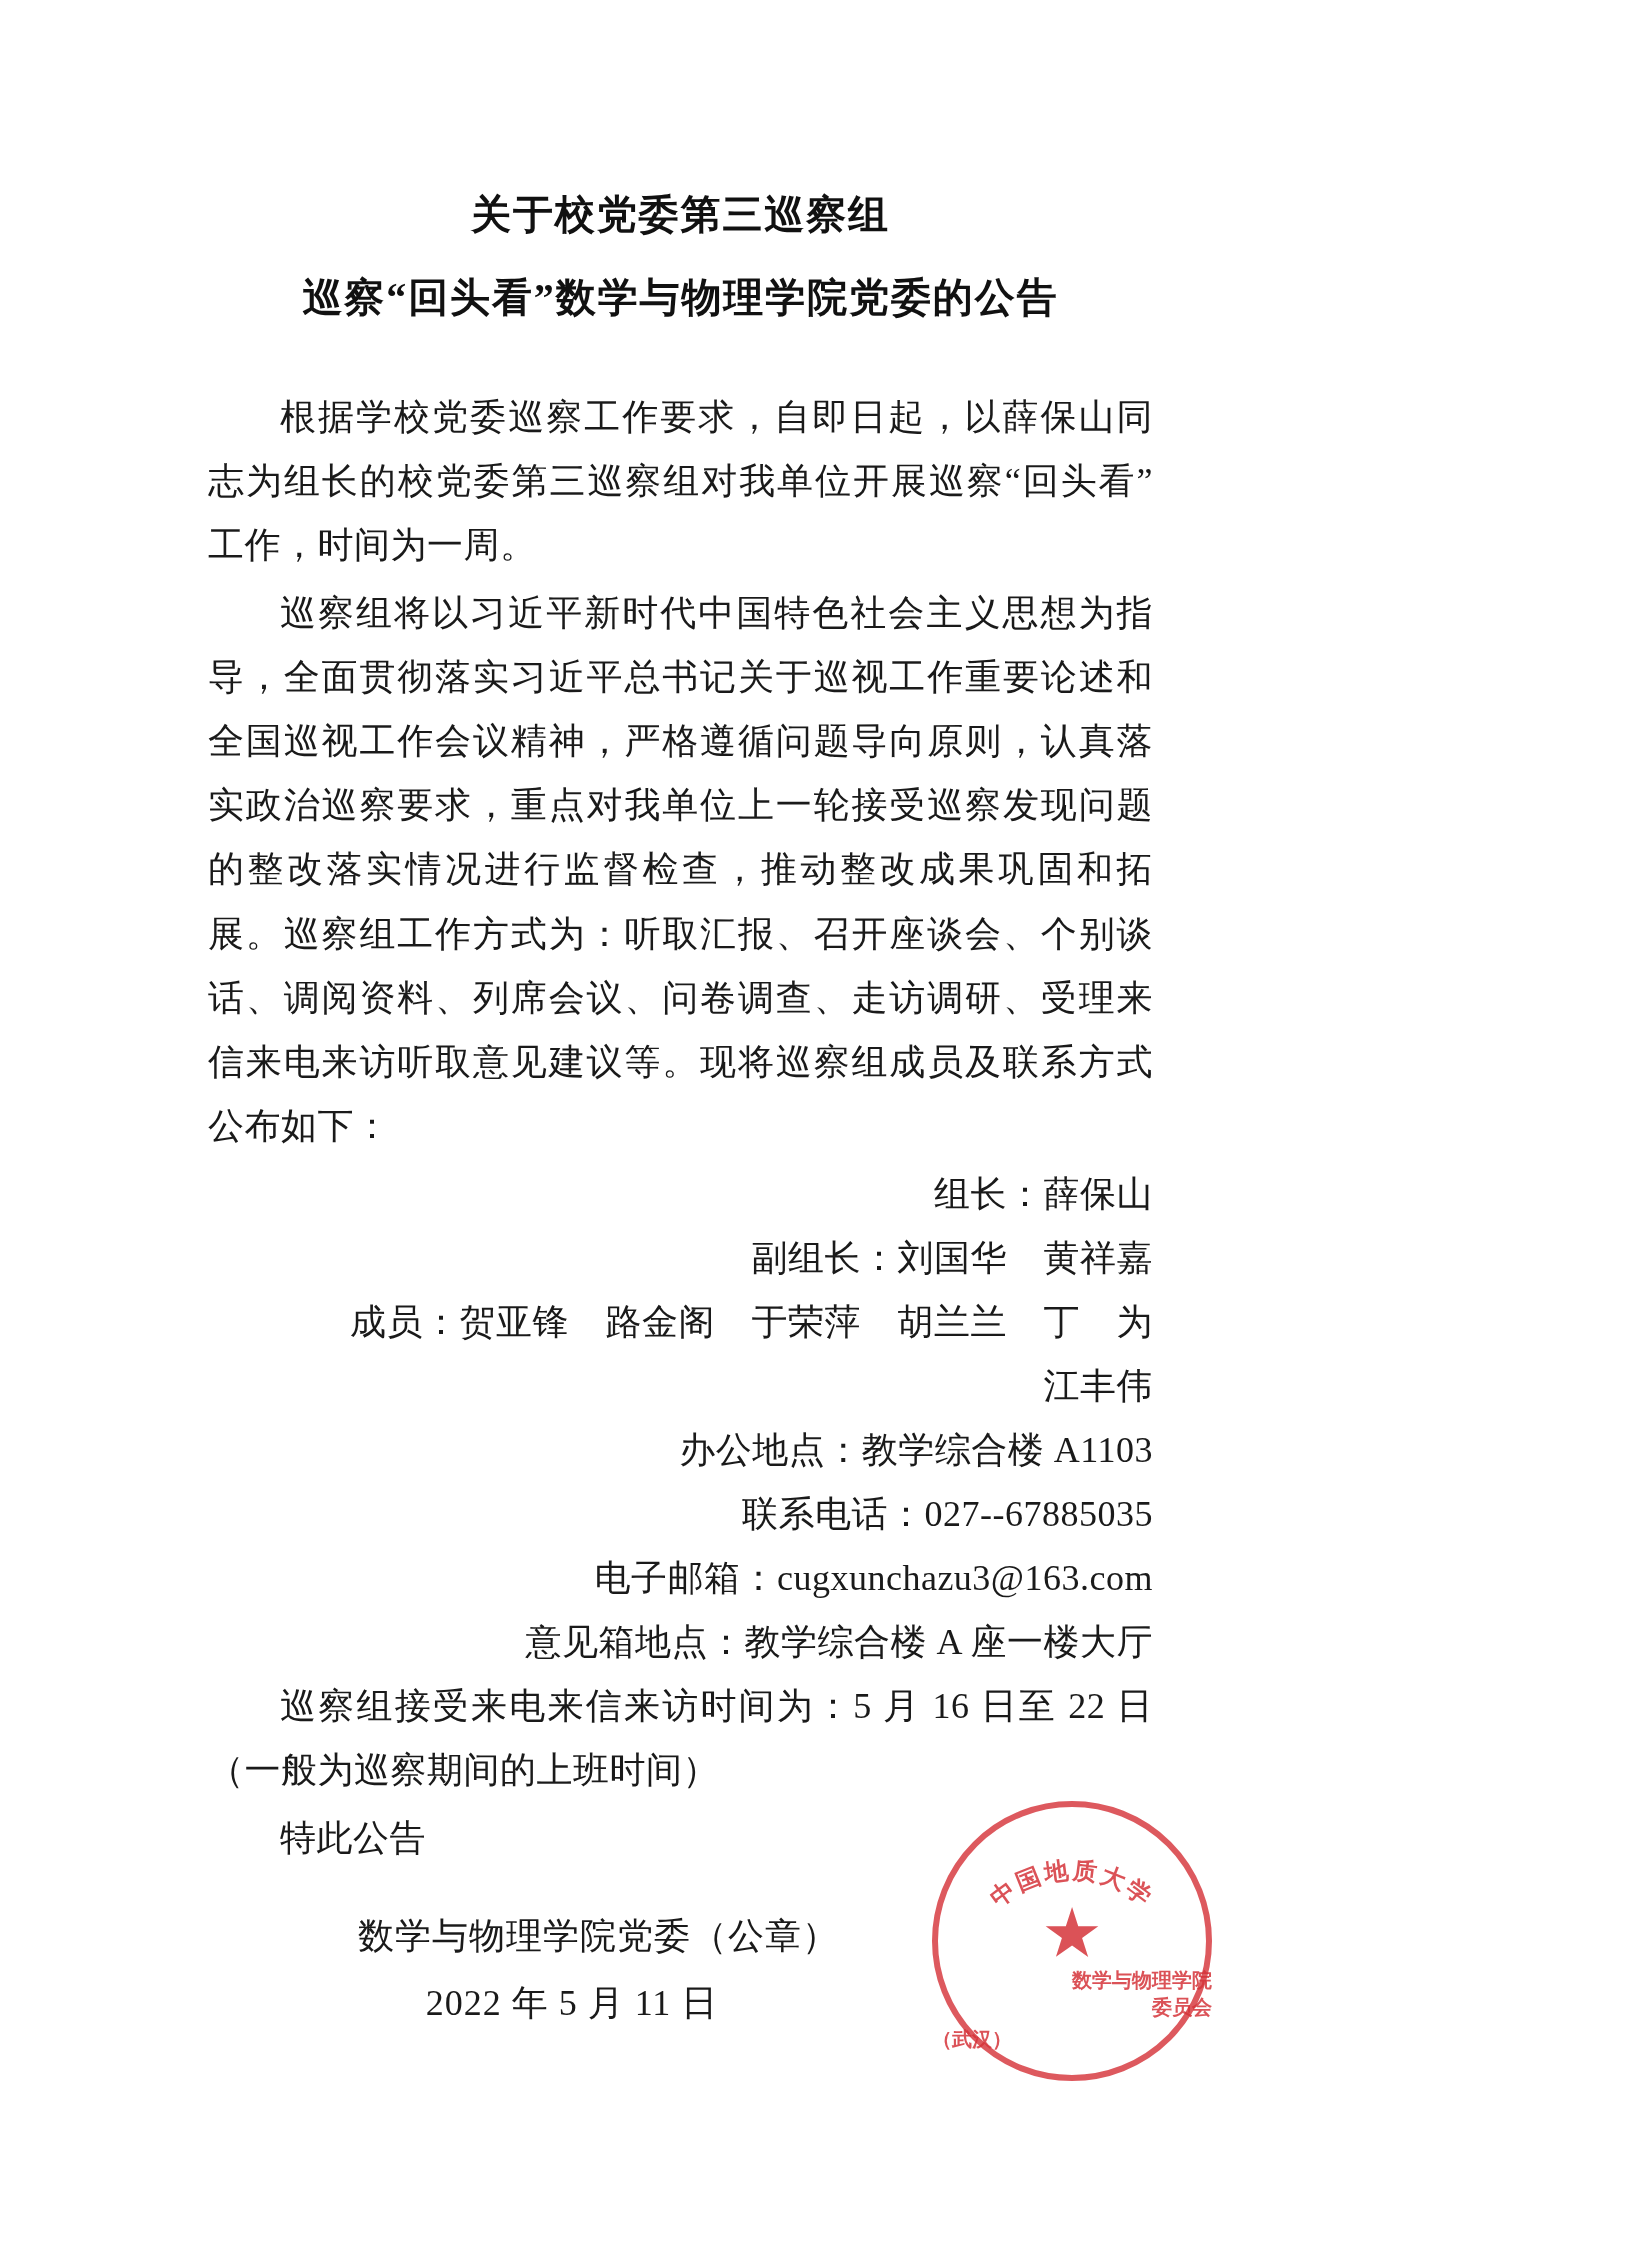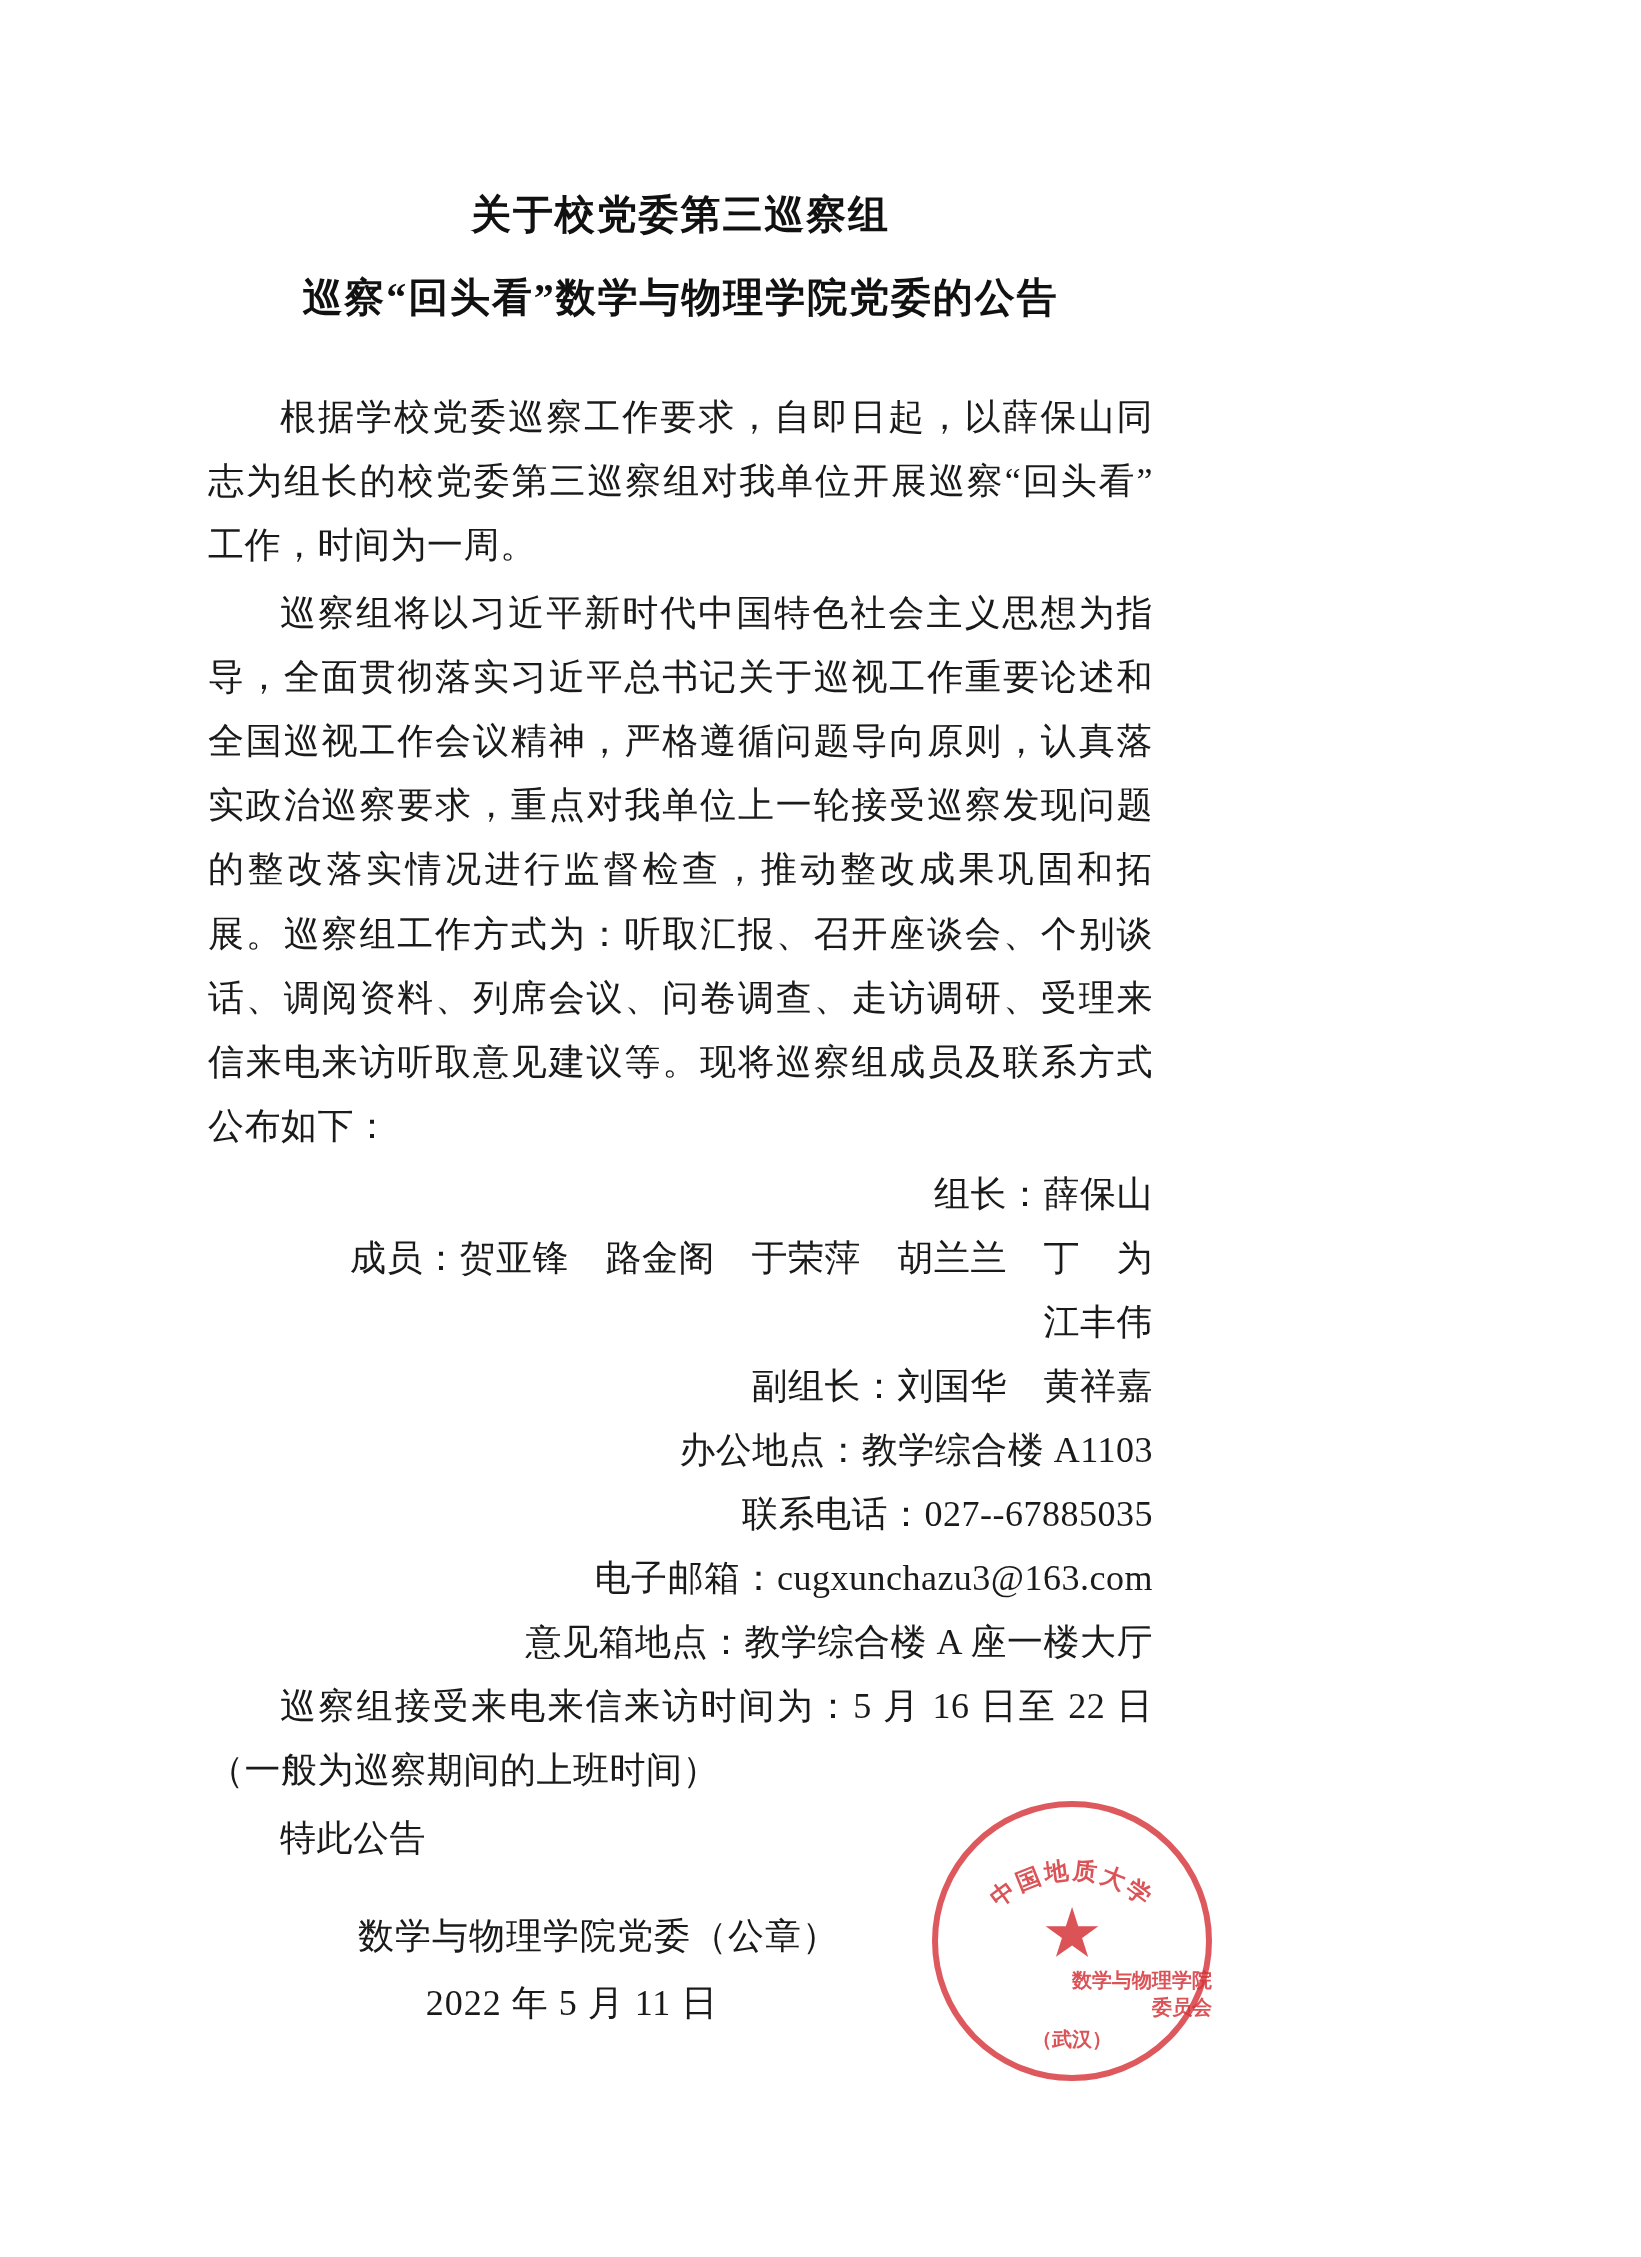--- a/index.html
+++ b/index.html
@@ -128,21 +128,21 @@
     font-family: "Liberation Sans", sans-serif;
     font-size: 20px;
     line-height: 1.35;
     font-weight: bold;
   }
   .seal-city {
     position: absolute;
     width: 100%;
     left: 0;
     top: 225px;
-    text-align: center;
+    text-align: left;
     color: #d5343a;
     opacity: 0.85;
     font-family: "Liberation Sans", sans-serif;
     font-size: 20px;
     font-weight: bold;
   }
 </style>
 </head>
 <body>
 
@@ -151,22 +151,22 @@
   <div class="title-block">
     <div class="title-line">关于校党委第三巡察组</div>
     <div class="title-line second">巡察“回头看”数学与物理学院党委的公告</div>
   </div>
 
   <div class="body-block">
     <p class="para">根据学校党委巡察工作要求，自即日起，以薛保山同志为组长的校党委第三巡察组对我单位开展巡察“回头看”工作，时间为一周。</p>
     <p class="para">巡察组将以习近平新时代中国特色社会主义思想为指导，全面贯彻落实习近平总书记关于巡视工作重要论述和全国巡视工作会议精神，严格遵循问题导向原则，认真落实政治巡察要求，重点对我单位上一轮接受巡察发现问题的整改落实情况进行监督检查，推动整改成果巩固和拓展。巡察组工作方式为：听取汇报、召开座谈会、个别谈话、调阅资料、列席会议、问卷调查、走访调研、受理来信来电来访听取意见建议等。现将巡察组成员及联系方式公布如下：</p>
 
     <p class="info-line">组长：薛保山</p>
+    <p class="info-line">副组长：刘国华　黄祥嘉</p>
     <p class="info-line">成员：贺亚锋　路金阁　于荣萍　胡兰兰　丁　为　江丰伟</p>
-    <p class="info-line">副组长：刘国华　黄祥嘉</p>
     <p class="info-line">办公地点：教学综合楼 A1103</p>
     <p class="info-line">联系电话：027--67885035</p>
     <p class="info-line">电子邮箱：cugxunchazu3@163.com</p>
     <p class="info-line">意见箱地点：教学综合楼 A 座一楼大厅</p>
 
     <p class="para">巡察组接受来电来信来访时间为：5 月 16 日至 22 日（一般为巡察期间的上班时间）</p>
     <p class="para tight">特此公告</p>
   </div>
 
   <div class="signature">

